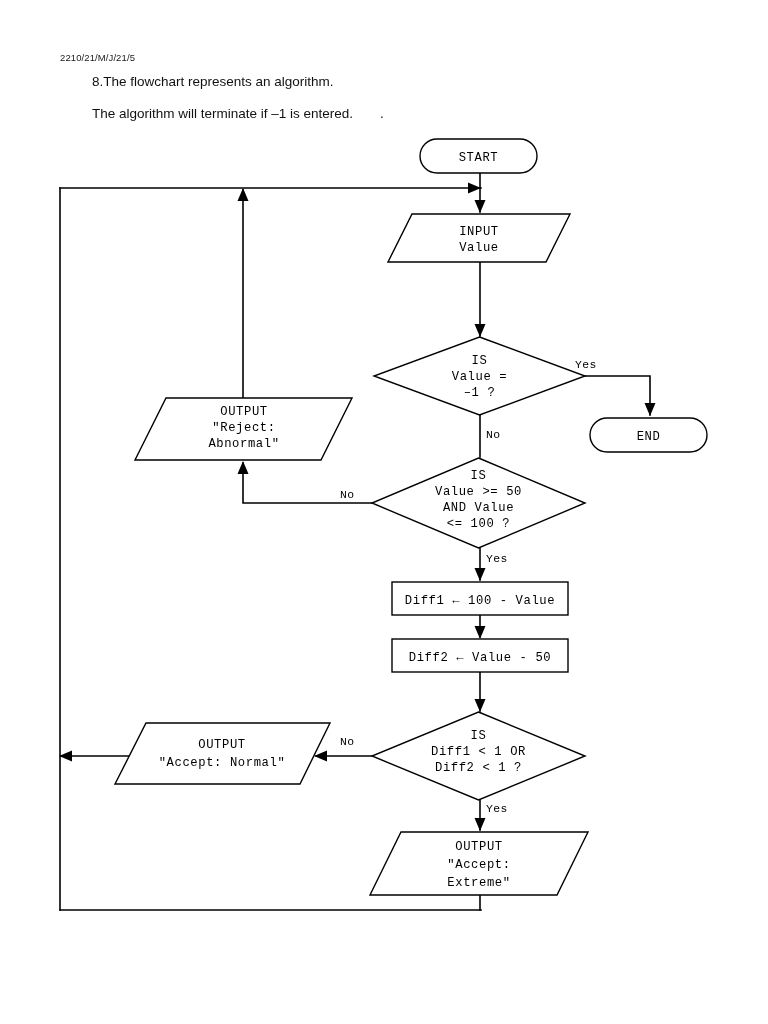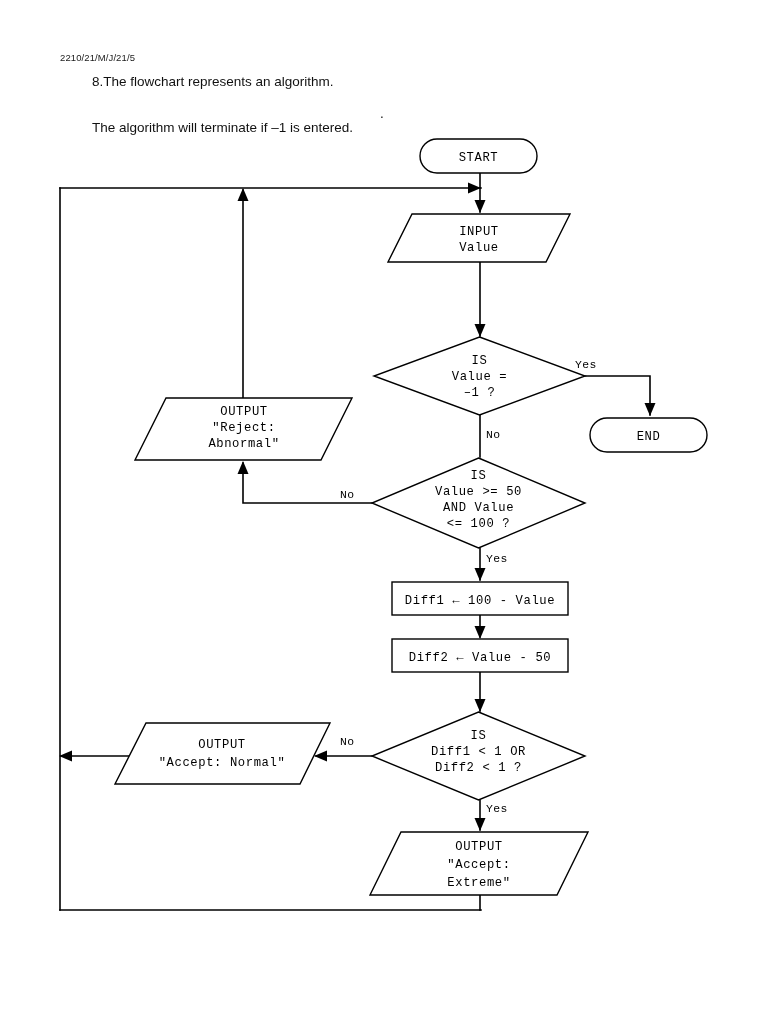--- a/index.html
+++ b/index.html
@@ -35,21 +35,21 @@
     position: absolute;
     left: 92px;
     top: 74px;
     font-size: 13.5px;
     color: #111;
     white-space: pre;
   }
   .q-line-2 {
     position: absolute;
     left: 92px;
-    top: 120px;
+    top: 106px;
     font-size: 13.5px;
     color: #111;
     white-space: pre;
   }
   .q-trail {
     position: absolute;
     left: 380px;
     top: 106px;
     font-size: 13.5px;
     color: #111;

